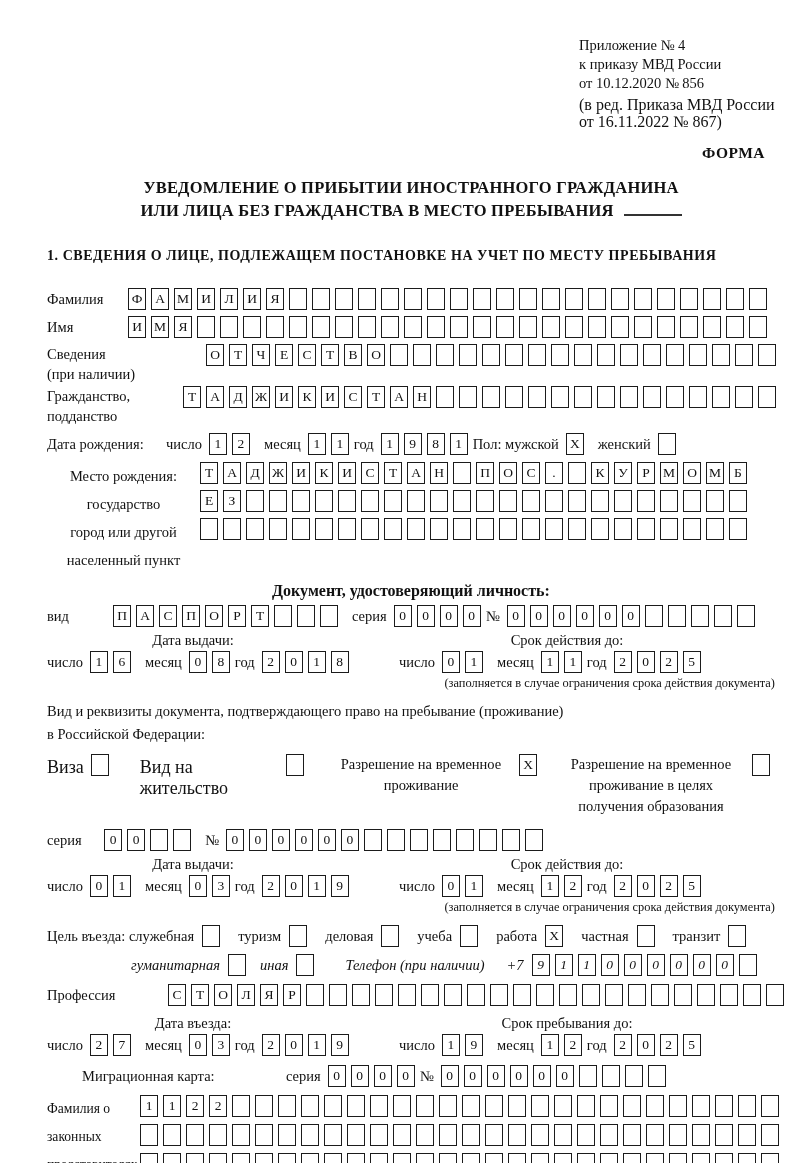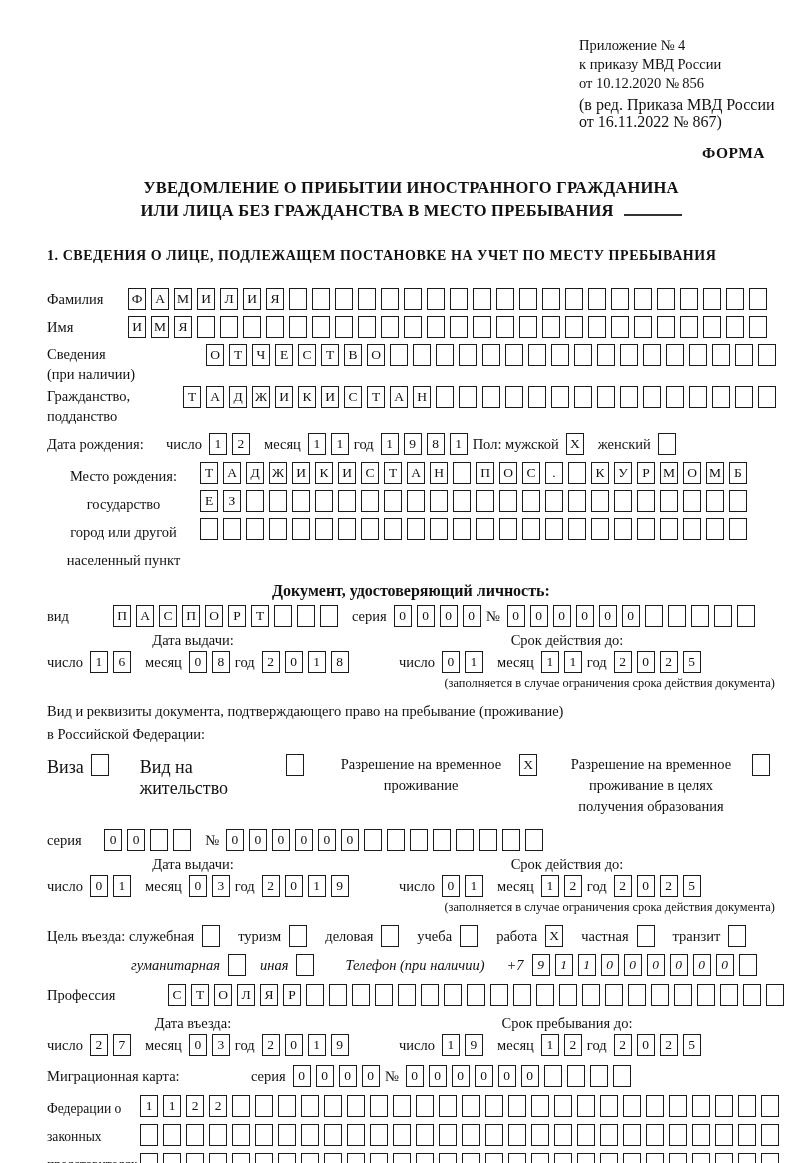--- a/index.html
+++ b/index.html
@@ -666,21 +666,21 @@
             <span class="cbox">2</span>
             <span class="cbox">0</span>
             <span class="cbox">2</span>
             <span class="cbox">5</span>
           </span>
       </div>
     </div>
   </div>
 
   <div class="drow" style="margin-top:9px;">
-    <span class="dlbl" style="width:197px;">Миграционная карта:</span>
+    <span class="dlbl" style="width:197px;margin-left:35px;">Миграционная карта:</span>
     <span class="dlbl">серия</span>
     <span class="boxes">
         <span class="cbox">0</span>
         <span class="cbox">0</span>
         <span class="cbox">0</span>
         <span class="cbox">0</span>
       </span>
     <span class="dlbl">№</span>
     <span class="boxes">
         <span class="cbox">0</span>
@@ -691,21 +691,21 @@
         <span class="cbox">0</span>
         <span class="cbox"></span>
         <span class="cbox"></span>
         <span class="cbox"></span>
         <span class="cbox"></span>
       </span>
   </div>
 
   <div class="frow" style="margin-top:8px;">
     <span class="reps-lbl">
-      <div>Федерации о</div>
+      <div>Фамилия о</div>
       <div>законных</div>
       <div>представителях</div>
 
     </span>
     <span class="reps-rows">
       <div class="boxes">
           <span class="cbox">1</span>
           <span class="cbox">1</span>
           <span class="cbox">2</span>
           <span class="cbox">2</span>

